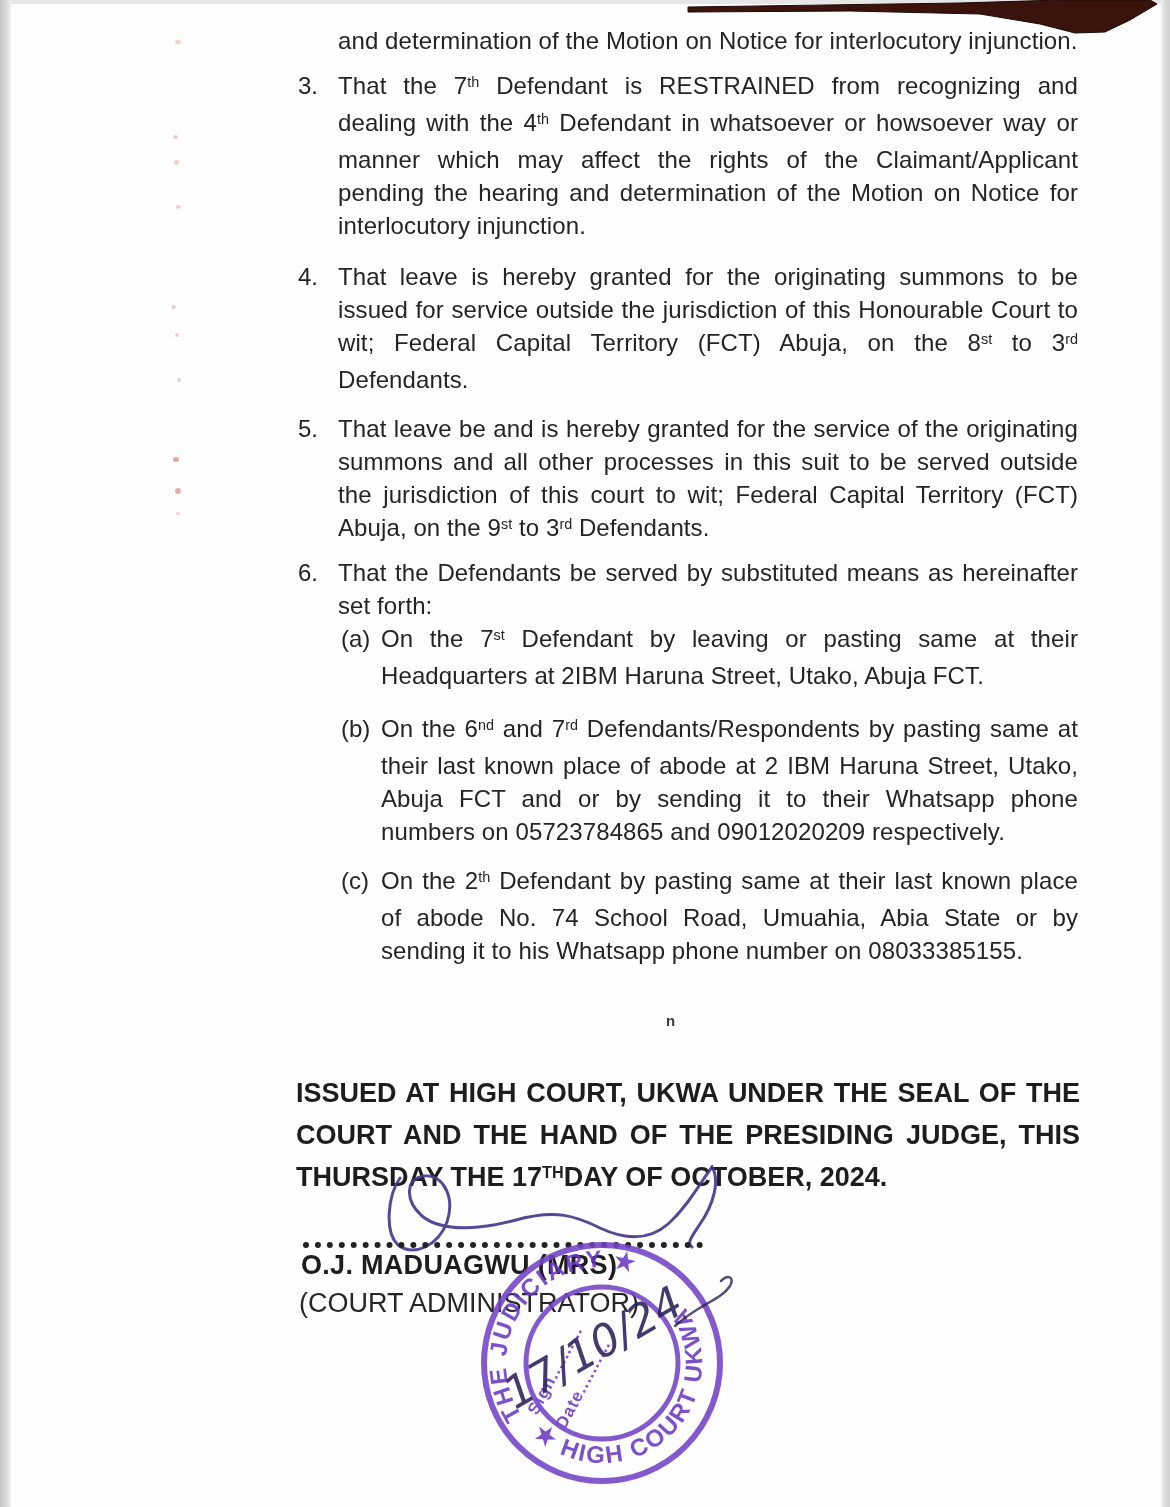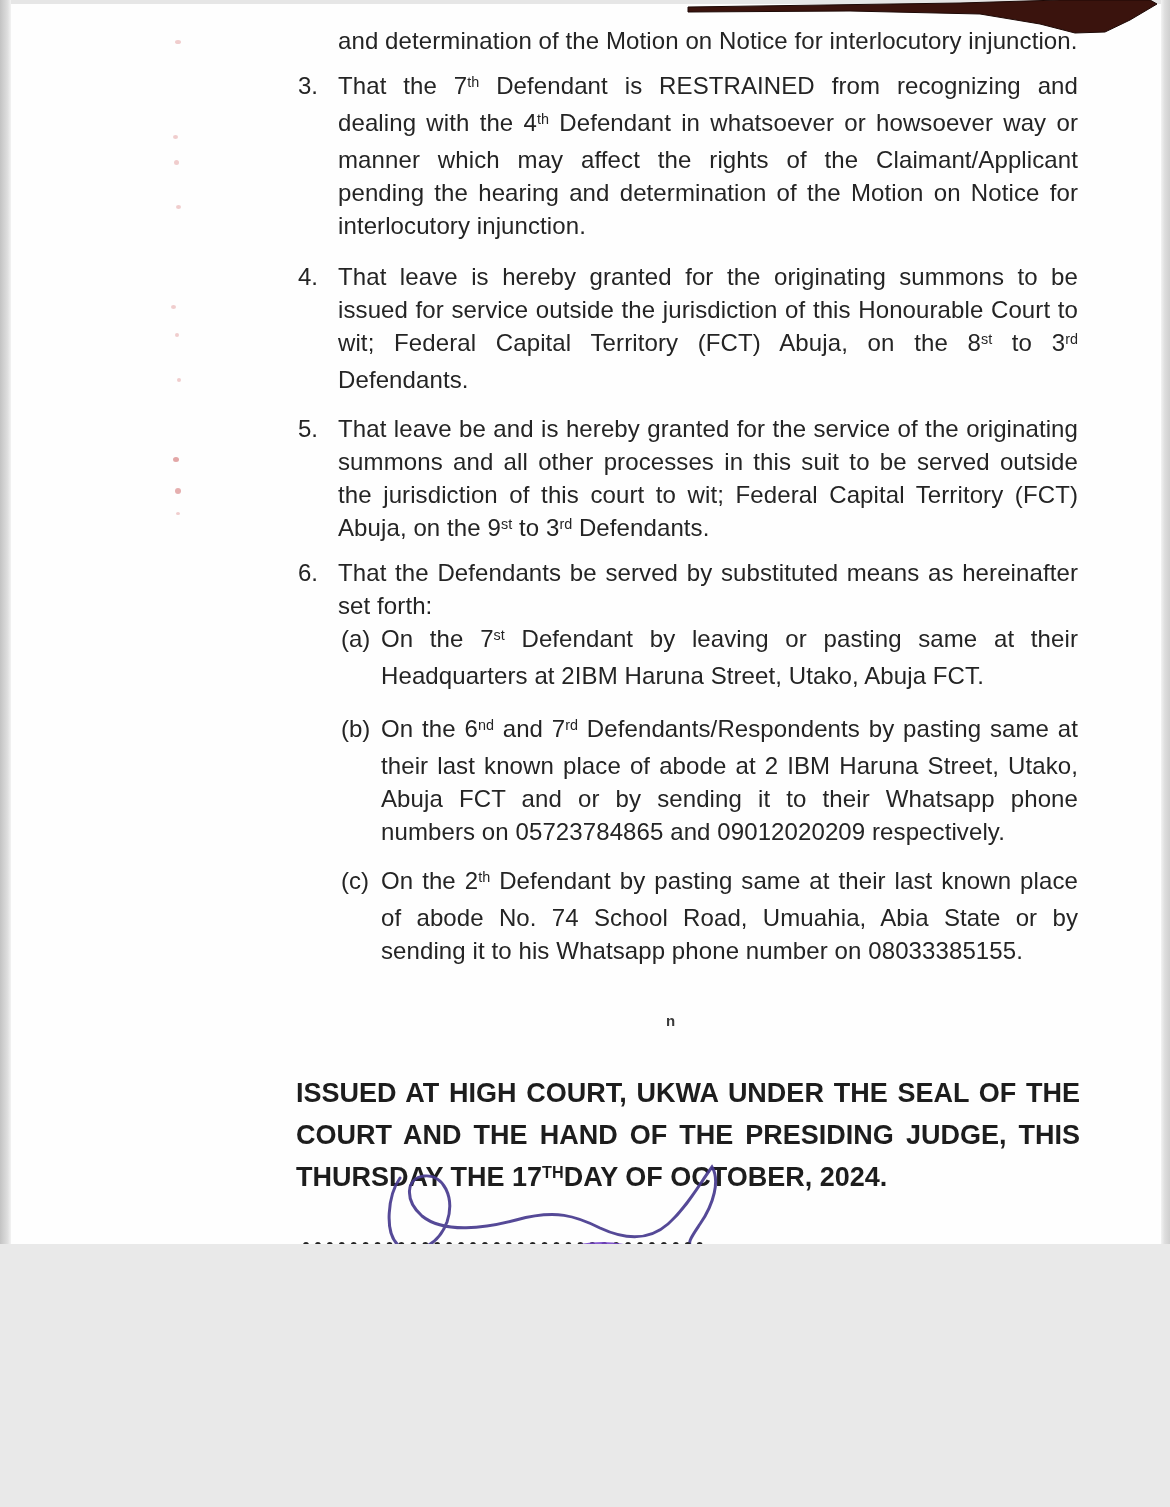--- a/index.html
+++ b/index.html
@@ -1,18 +1,18 @@
 <!DOCTYPE html>
 <html><head>
 <meta charset="utf-8">
 <style>
   html,body{margin:0;padding:0;background:#e9e9e9;}
   .page{
     position:relative;
-    width:1170px;height:1244px;
+    width:1170px;height:1507px;
     background:#fefefe;
     overflow:hidden;
     font-family:"Liberation Sans", sans-serif;
     color:#242424;
   }
   
   .edge-left{position:absolute;left:0;top:0;width:11px;height:100%;
     background:linear-gradient(to right,#c3c3c3,#dfdfdf 70%,#f3f3f3);}
   .edge-right{position:absolute;right:0;top:0;width:9px;height:100%;
     background:linear-gradient(to left,#cfcfcf,#dedede 60%,#f2f2f2);}

